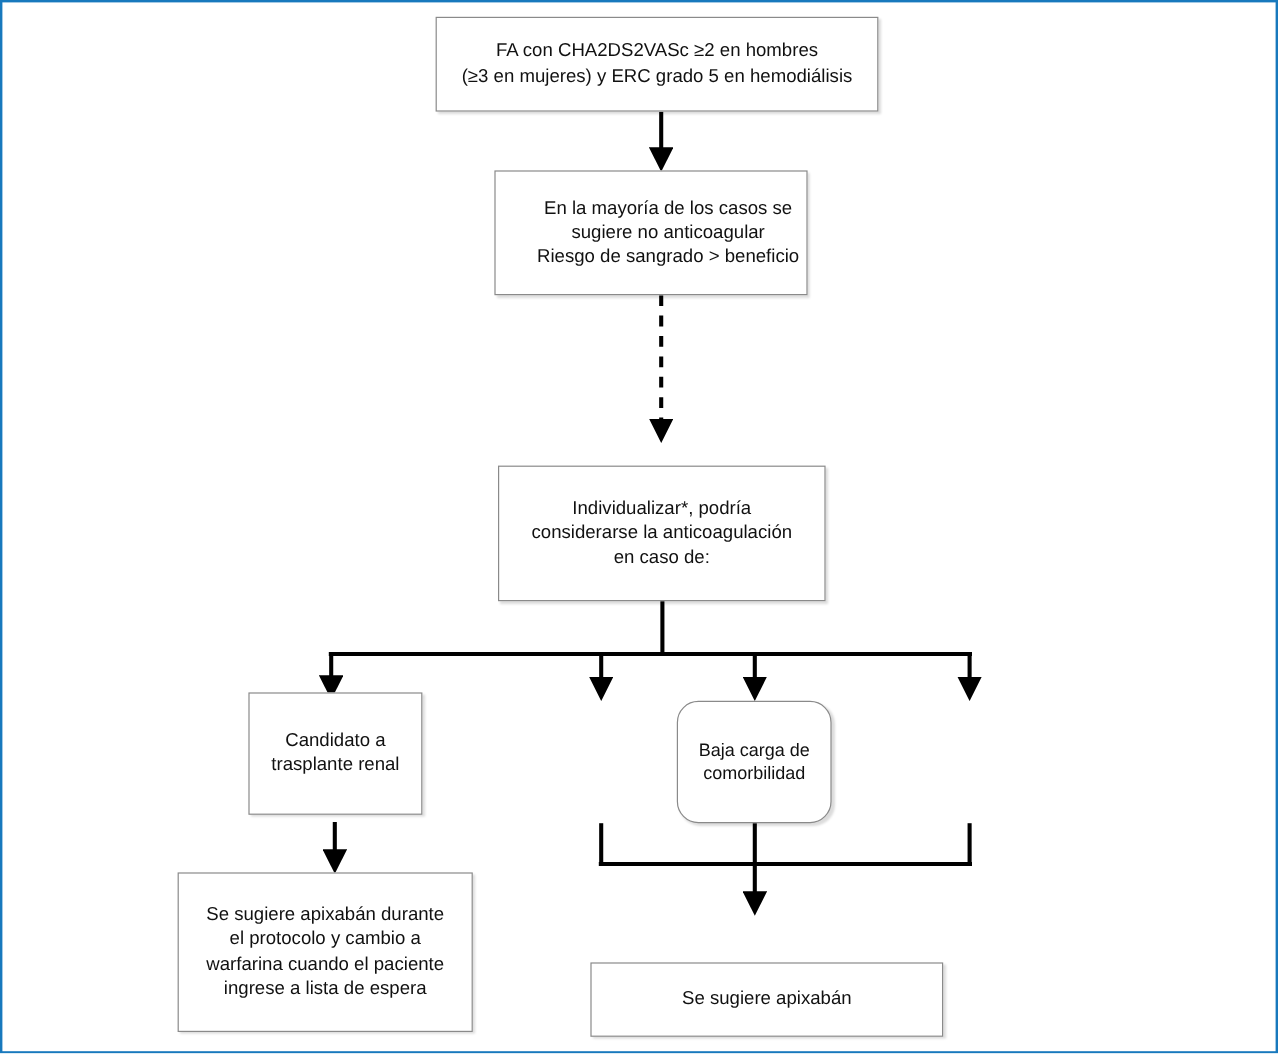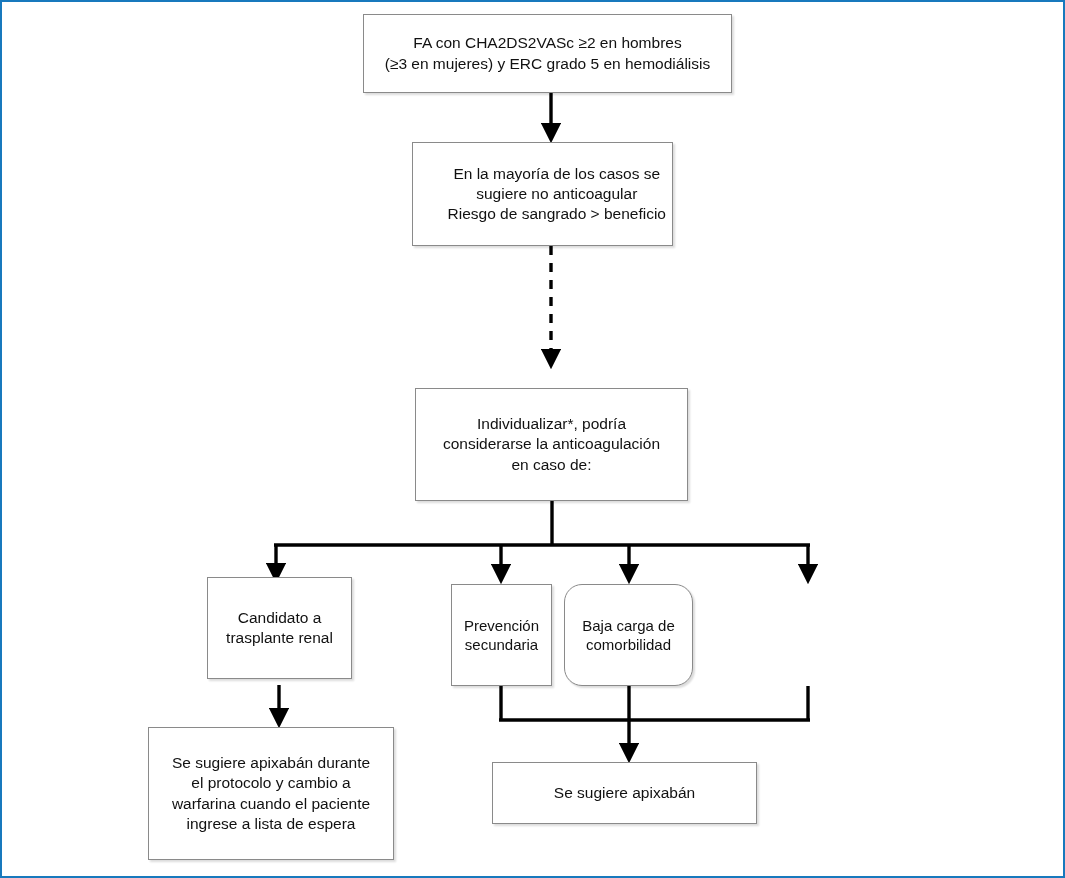--- a/index.html
+++ b/index.html
@@ -119,36 +119,32 @@
     <span class="node-text">Individualizar*, podría
 considerarse la anticoagulación
 en caso de:</span>
   </div>
 
   <div class="node-box" id="n-criterion-transplant" style="left: 207px; top: 577px; width: 145px; height: 102px; border-color: rgb(138, 138, 138);">
     <span class="node-text">Candidato a
 trasplante renal</span>
   </div>
 
-  <div class="node-box" id="n-criterion-prevention" style="left: 451px; top: 584px; width: 101px; height: 102px; border-color: rgb(138, 138, 138);">
-    <span class="node-text t-small">Prevención
-secundaria</span>
-  </div>
 
   <div class="node-box" id="n-criterion-comorbidity" style="left: 564px; top: 584px; width: 129px; height: 102px; border-color: rgb(138, 138, 138); border-radius: 18px;">
     <span class="node-text t-small">Baja carga de
 comorbilidad</span>
   </div>
 
 
   <div class="node-box" id="n-outcome-transplant" style="left: 148px; top: 727px; width: 246px; height: 133px; border-color: rgb(138, 138, 138);">
     <span class="node-text">Se sugiere apixabán durante
 el protocolo y cambio a
 warfarina cuando el paciente
 ingrese a lista de espera</span>
   </div>
 
-  <div class="node-box" id="n-outcome-apixaban" style="left: 492px; top: 762px; width: 265px; height: 62px; border-color: rgb(138, 138, 138);">
+  <div class="node-box" id="n-outcome-apixaban" style="left: 492px; top: 802px; width: 294px; height: 62px; border-color: rgb(138, 138, 138);">
     <span class="node-text">Se sugiere apixabán</span>
   </div>
 
   <div id="frame" style="border-color: rgb(24, 121, 189);"></div>
 </div>
 
 </body></html>

